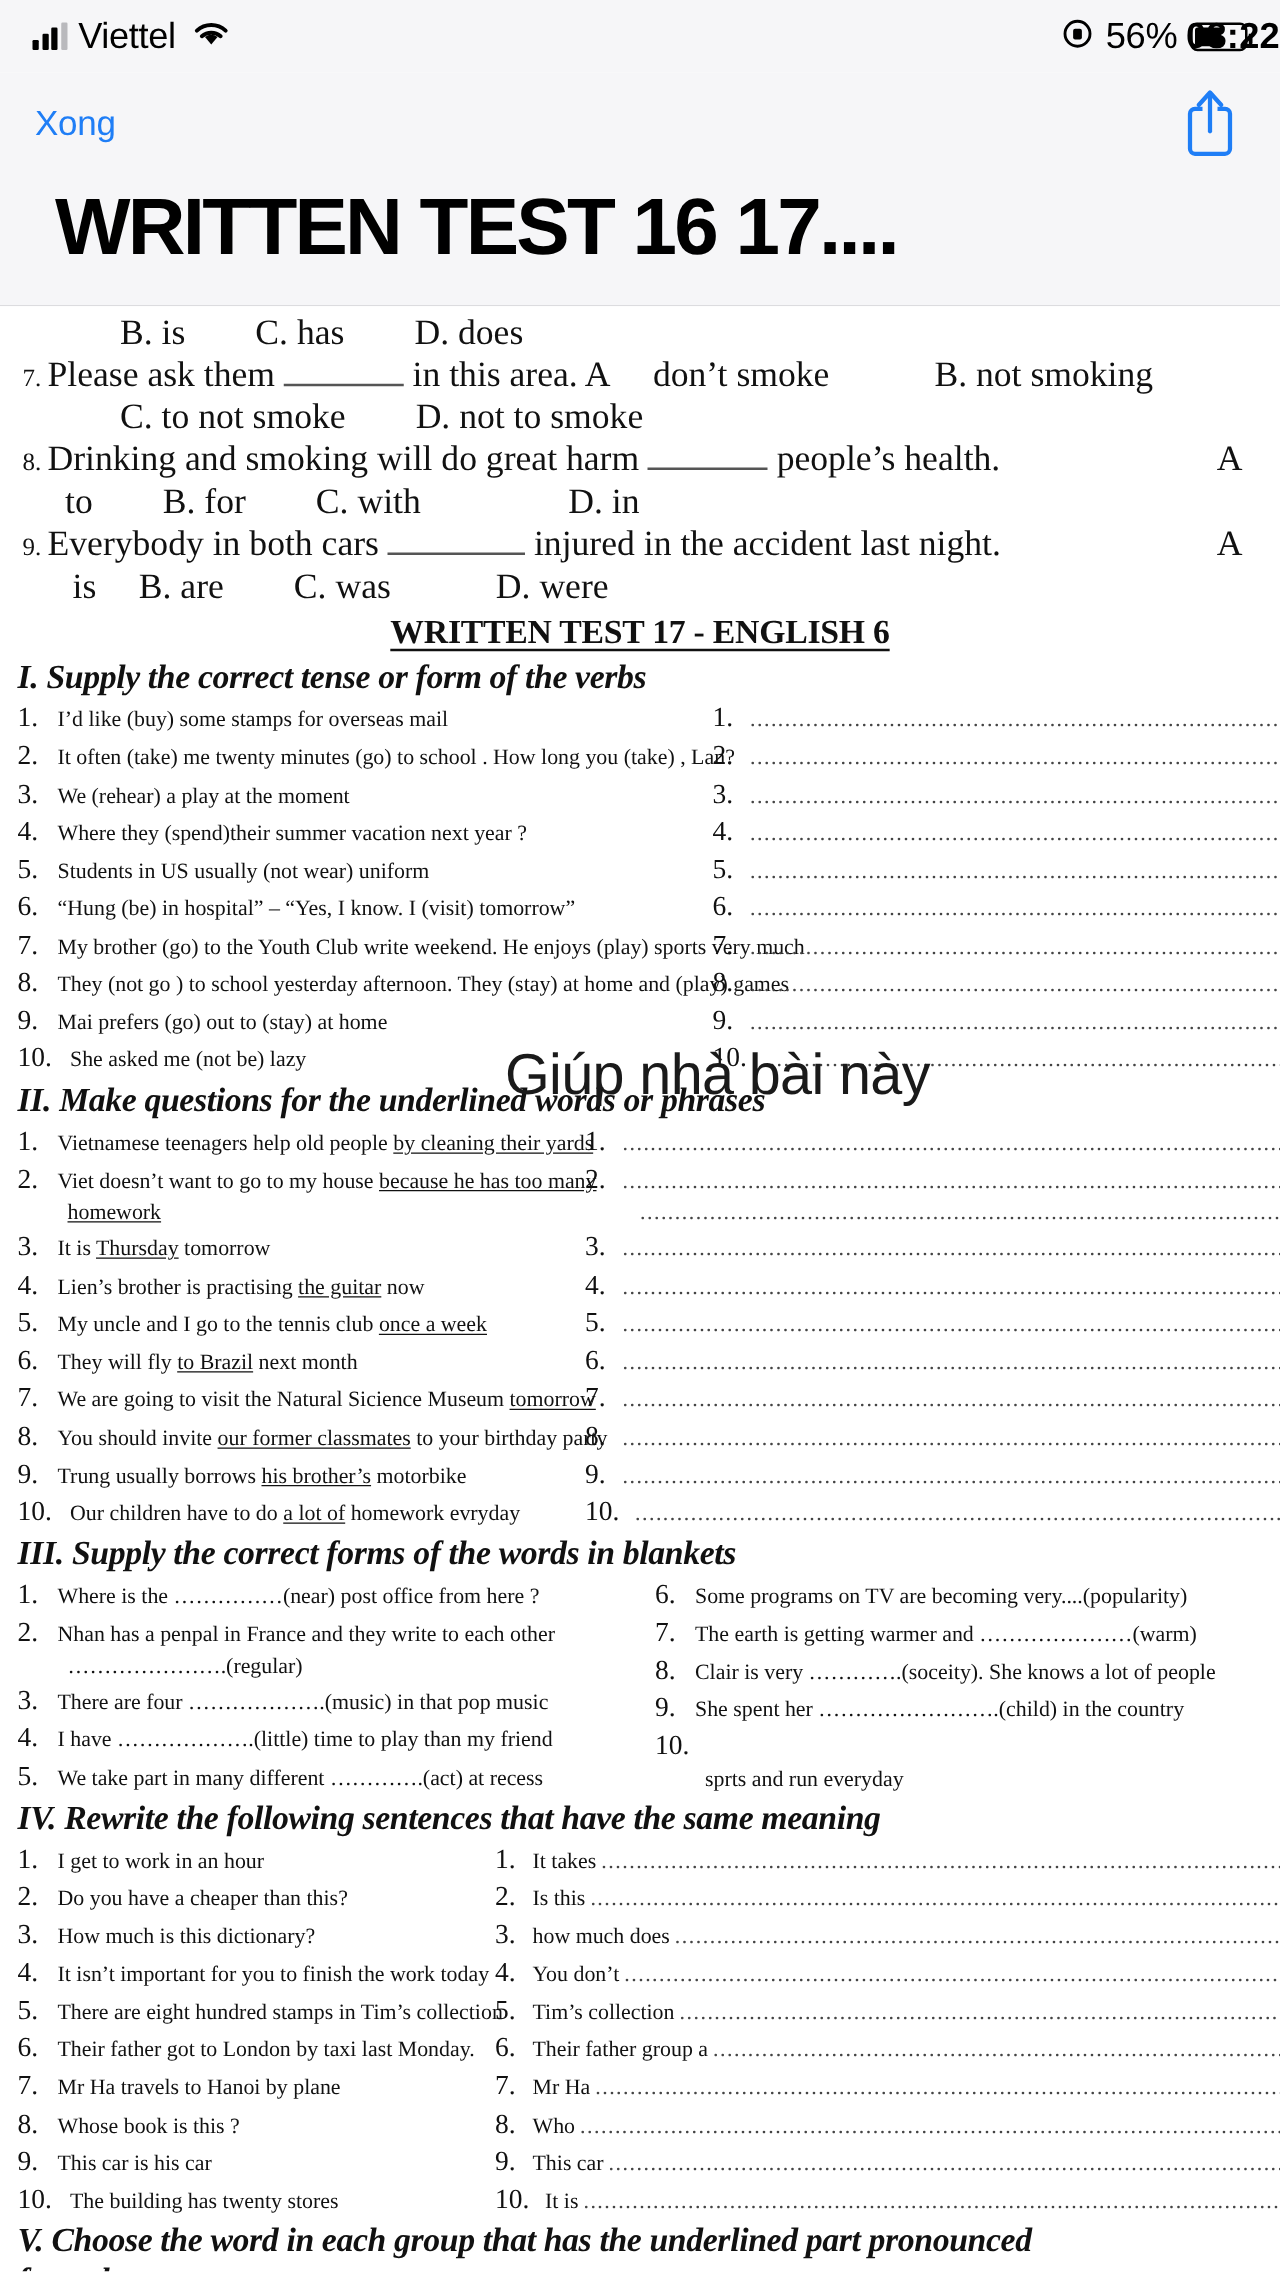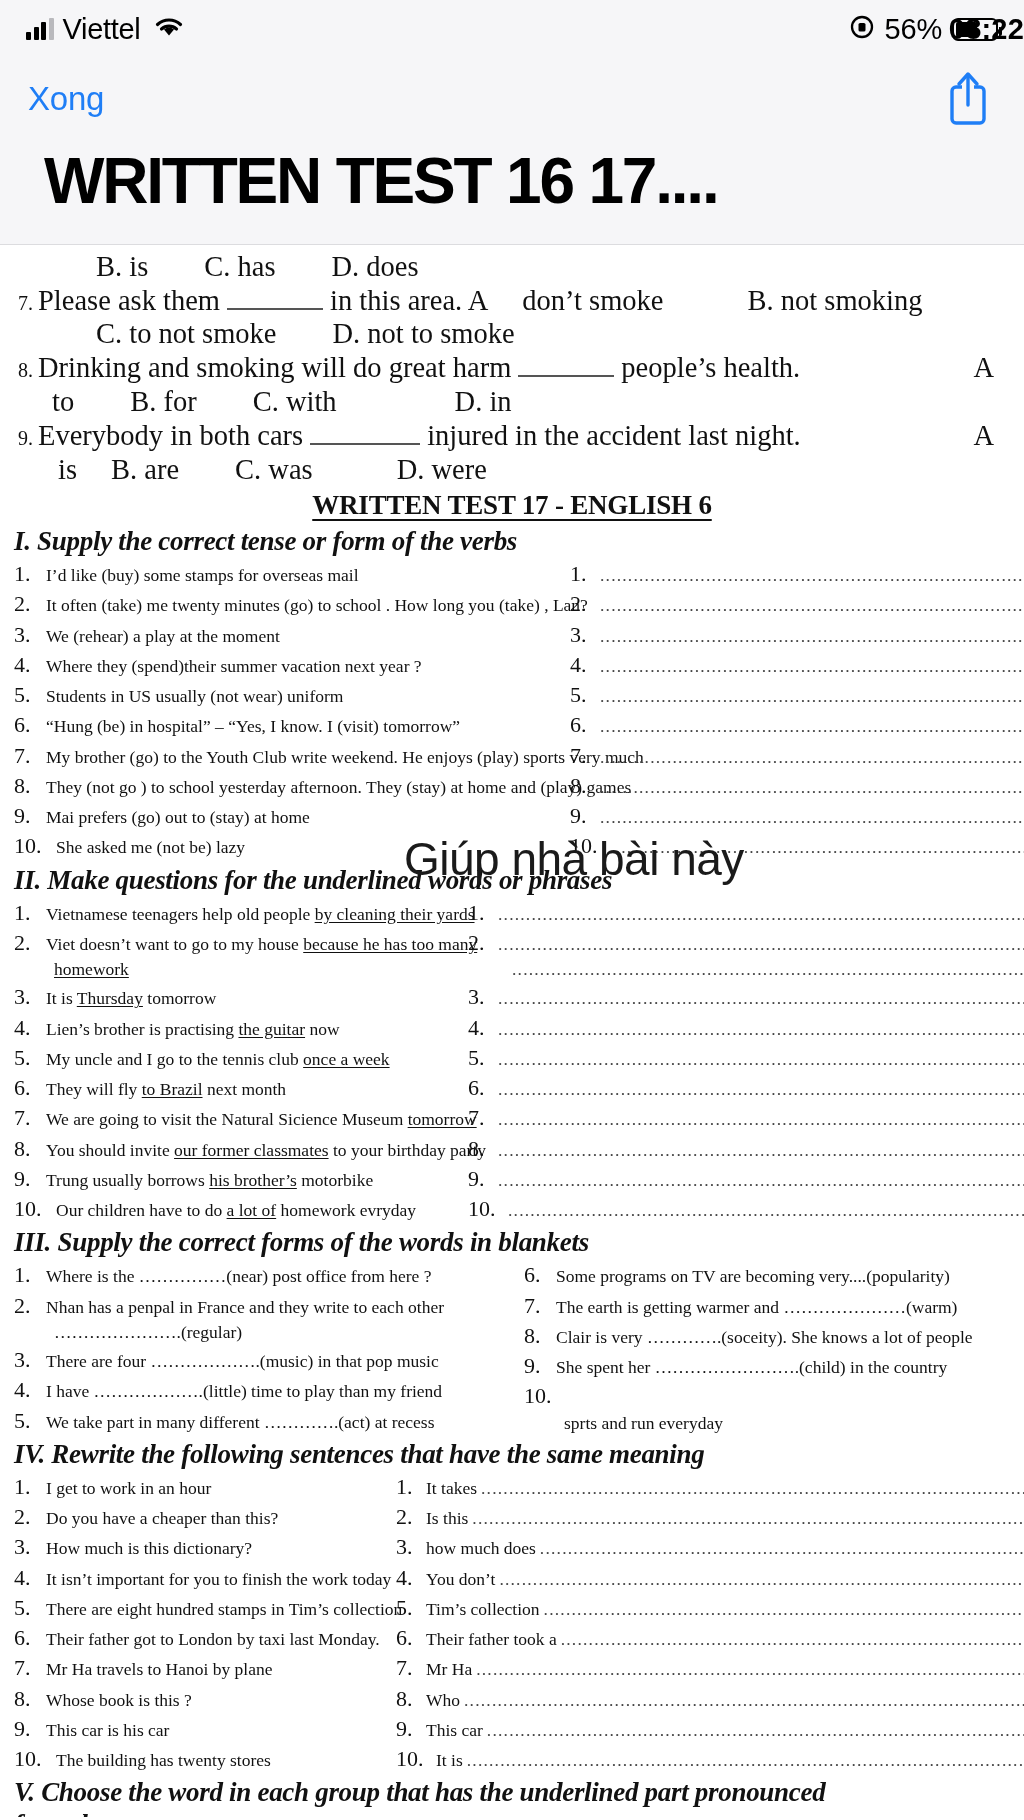--- a/index.html
+++ b/index.html
@@ -50,21 +50,21 @@
   .nav-bar {
     background: #f6f6f8;
     height: 82px;
     display: flex;
     align-items: center;
     padding: 0 28px;
     position: relative;
   }
   .nav-done {
     color: #1f7ef6;
-    font-size: 33px;
+    font-size: 28px;
     font-weight: 500;
     letter-spacing: -0.2px;
     cursor: pointer;
   }
   .share-btn { margin-left: auto; cursor: pointer; }
 
   
   .doc-title-wrap {
     background: #f6f6f8;
     padding: 6px 44px 26px 44px;
@@ -620,21 +620,21 @@
           <span class="lbl">You don’t</span>
           <span class="dots">........................................................................................................................</span>
         </div>
         <div class="a">
           <span class="n">5.</span>
           <span class="lbl">Tim’s collection</span>
           <span class="dots">........................................................................................................................</span>
         </div>
         <div class="a">
           <span class="n">6.</span>
-          <span class="lbl">Their father took a</span>
+          <span class="lbl">Their father group a</span>
           <span class="dots">........................................................................................................................</span>
         </div>
         <div class="a">
           <span class="n">7.</span>
           <span class="lbl">Mr Ha</span>
           <span class="dots">........................................................................................................................</span>
         </div>
         <div class="a">
           <span class="n">8.</span>
           <span class="lbl">Who</span>

